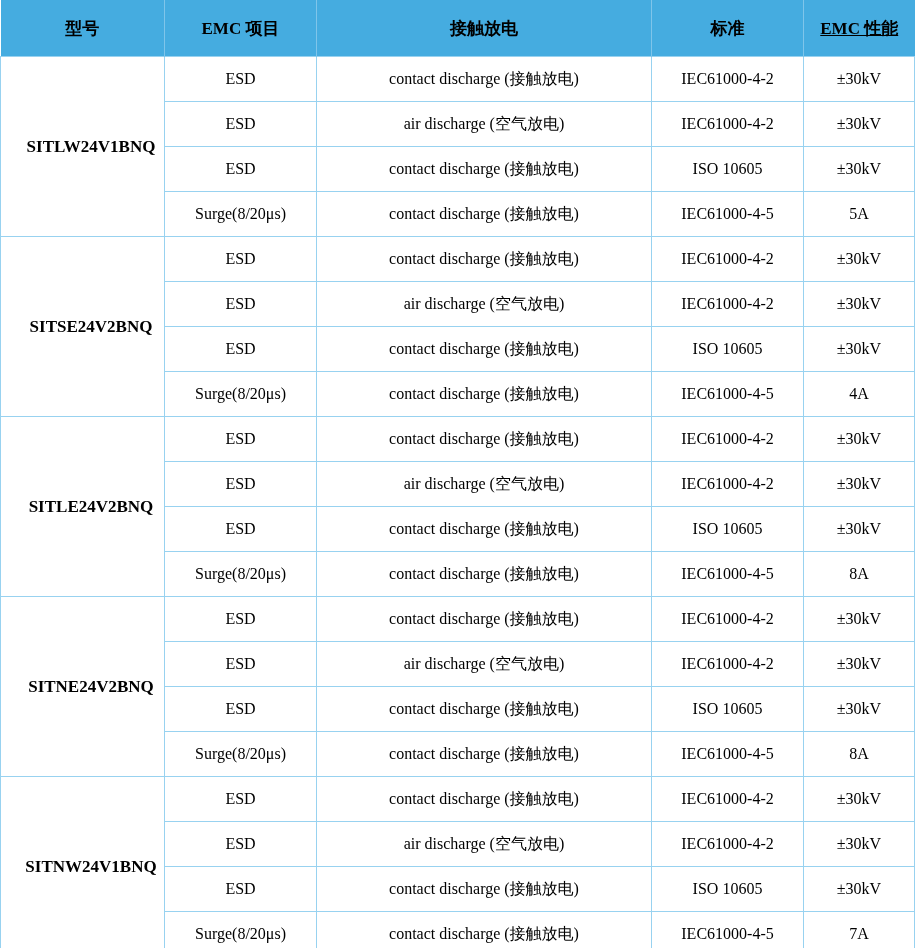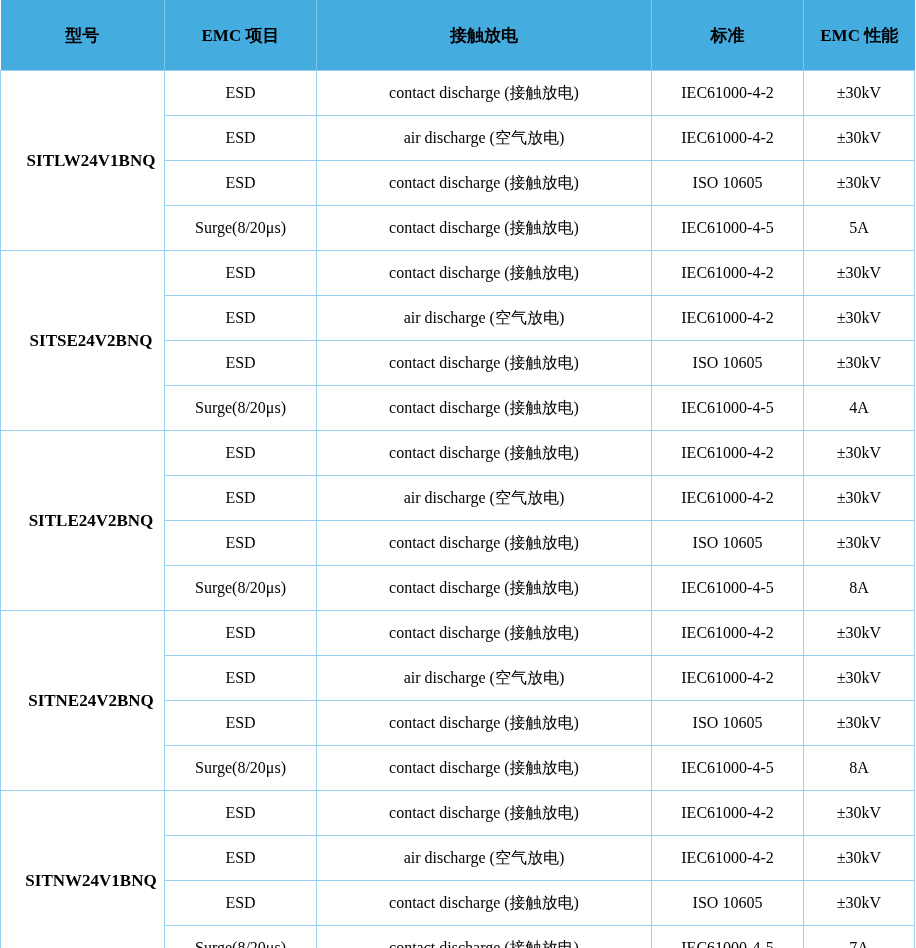--- a/index.html
+++ b/index.html
@@ -28,24 +28,25 @@
 
   thead th {
     background: #45ACE0;
     height: 48px;
     font-weight: bold;
     font-size: 17px;
     text-align: center;
     vertical-align: middle;
     border: none;
     border-right: 1px solid #7fc5ea;
-    padding: 11px;
+    padding: 4px;
   }
   thead th:last-child {
     border-right: none;
+    text-decoration: underline;
   }
 
   tbody td, tbody th {
     border: 1px solid #98d2f0;
     height: 44px;
     text-align: center;
     vertical-align: middle;
     font-size: 16px;
     font-weight: normal;
     padding: 0 4px;

